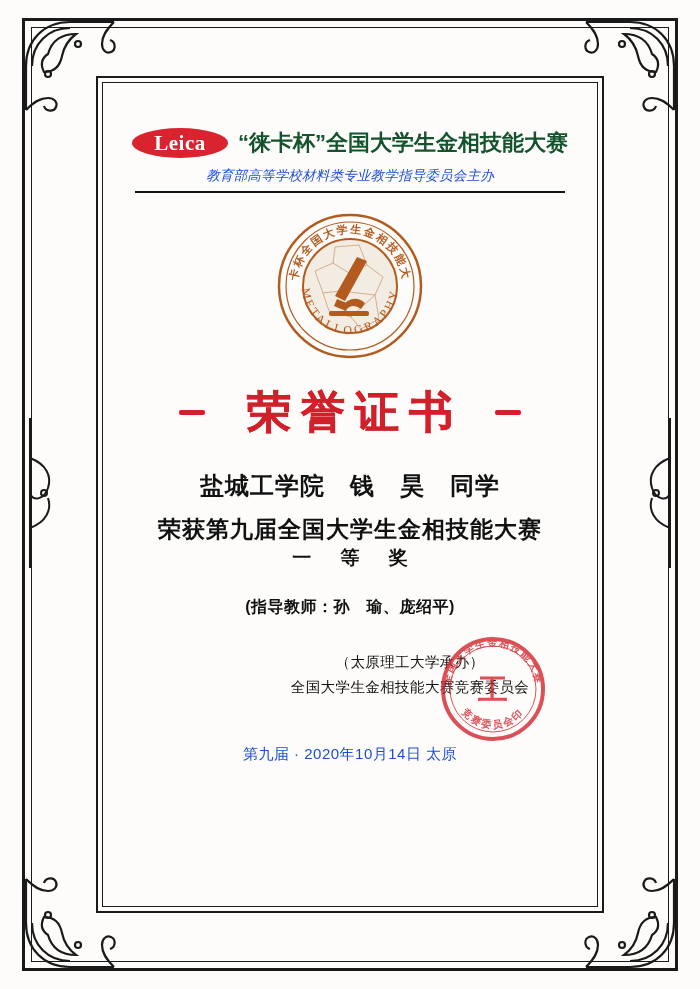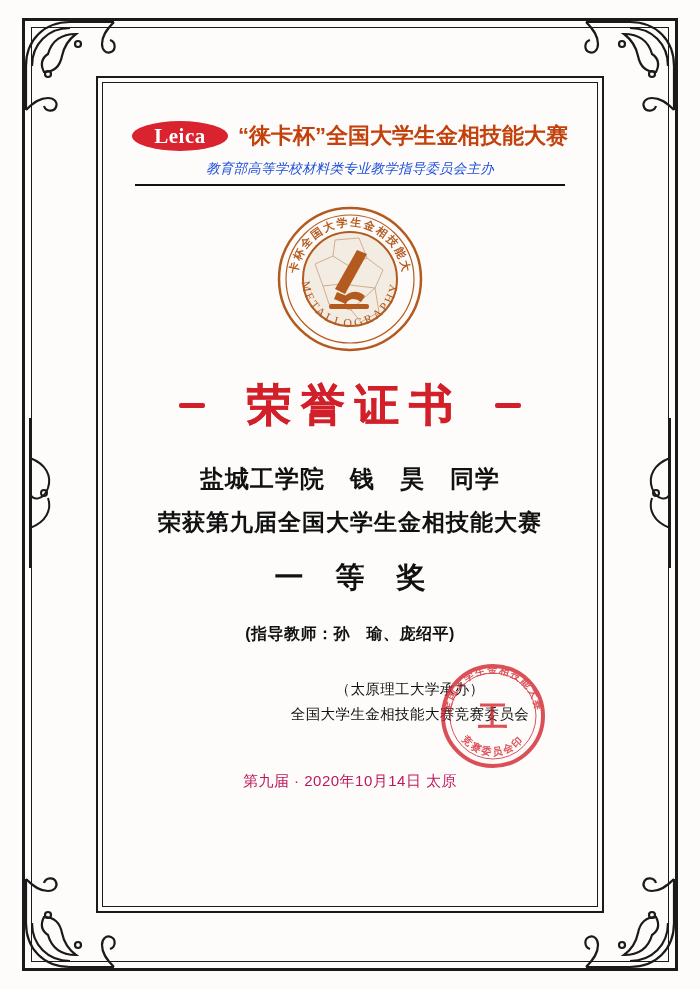--- a/index.html
+++ b/index.html
@@ -88,21 +88,21 @@
     width: 480px;
     text-align: center;
   }
 
   
   .header-row {
     display: flex;
     align-items: center;
     justify-content: center;
     gap: 10px;
-    margin-top: 23px;
+    margin-top: 30px;
   }
   .leica-logo {
     width: 96px;
     height: 34px;
     position: relative;
     flex: 0 0 auto;
   }
   .leica-oval {
     position: absolute;
     left: 0; top: 2px;
@@ -119,21 +119,21 @@
     font-family: "Liberation Serif", serif;
     font-size: 21px;
     font-weight: bold;
     letter-spacing: 0.5px;
     text-align: center;
   }
   .main-title {
     font-family: "Liberation Sans", sans-serif;
     font-size: 22px;
     font-weight: bold;
-    color: #c2410c;
+    color: #14532d;
     letter-spacing: 0px;
     white-space: nowrap;
   }
   .sub-title {
     margin-top: 7px;
     font-family: "Liberation Sans", sans-serif;
     font-size: 13.5px;
     color: #1d4ed8;
     letter-spacing: 0.2px;
     white-space: nowrap;
@@ -187,22 +187,21 @@
     font-family: "Liberation Sans", sans-serif;
     font-size: 24px;
     font-weight: bold;
     color: #111;
     letter-spacing: 1px;
     white-space: nowrap;
   }
   .line-recipient { margin-top: 28px; }
   .line-award-desc { margin-top: 12px; font-size: 23px; font-family: Liberation Mono, monospace; }
   .line-prize {
-    margin-top: 20px;
-    font-size: 29px;
+    font-size: 19px;
     letter-spacing: 12px;
     text-indent: 12px;
   }
   .line-advisor {
     margin-top: 26px;
     font-size: 16px;
     font-weight: bold;
     letter-spacing: 0.5px;
   }
 
@@ -231,21 +230,21 @@
     height: 122px;
     opacity: 0.78;
     pointer-events: none;
   }
 
   
   .footer {
     margin-top: 44px;
     font-family: "Liberation Sans", sans-serif;
     font-size: 15px;
-    color: #be185d;
+    color: #1d4ed8;
     letter-spacing: 0.5px;
     white-space: nowrap;
   }
 </style>
 </head>
 <body>
 
 <div id="certificate">
 
   <div class="outer-frame">

